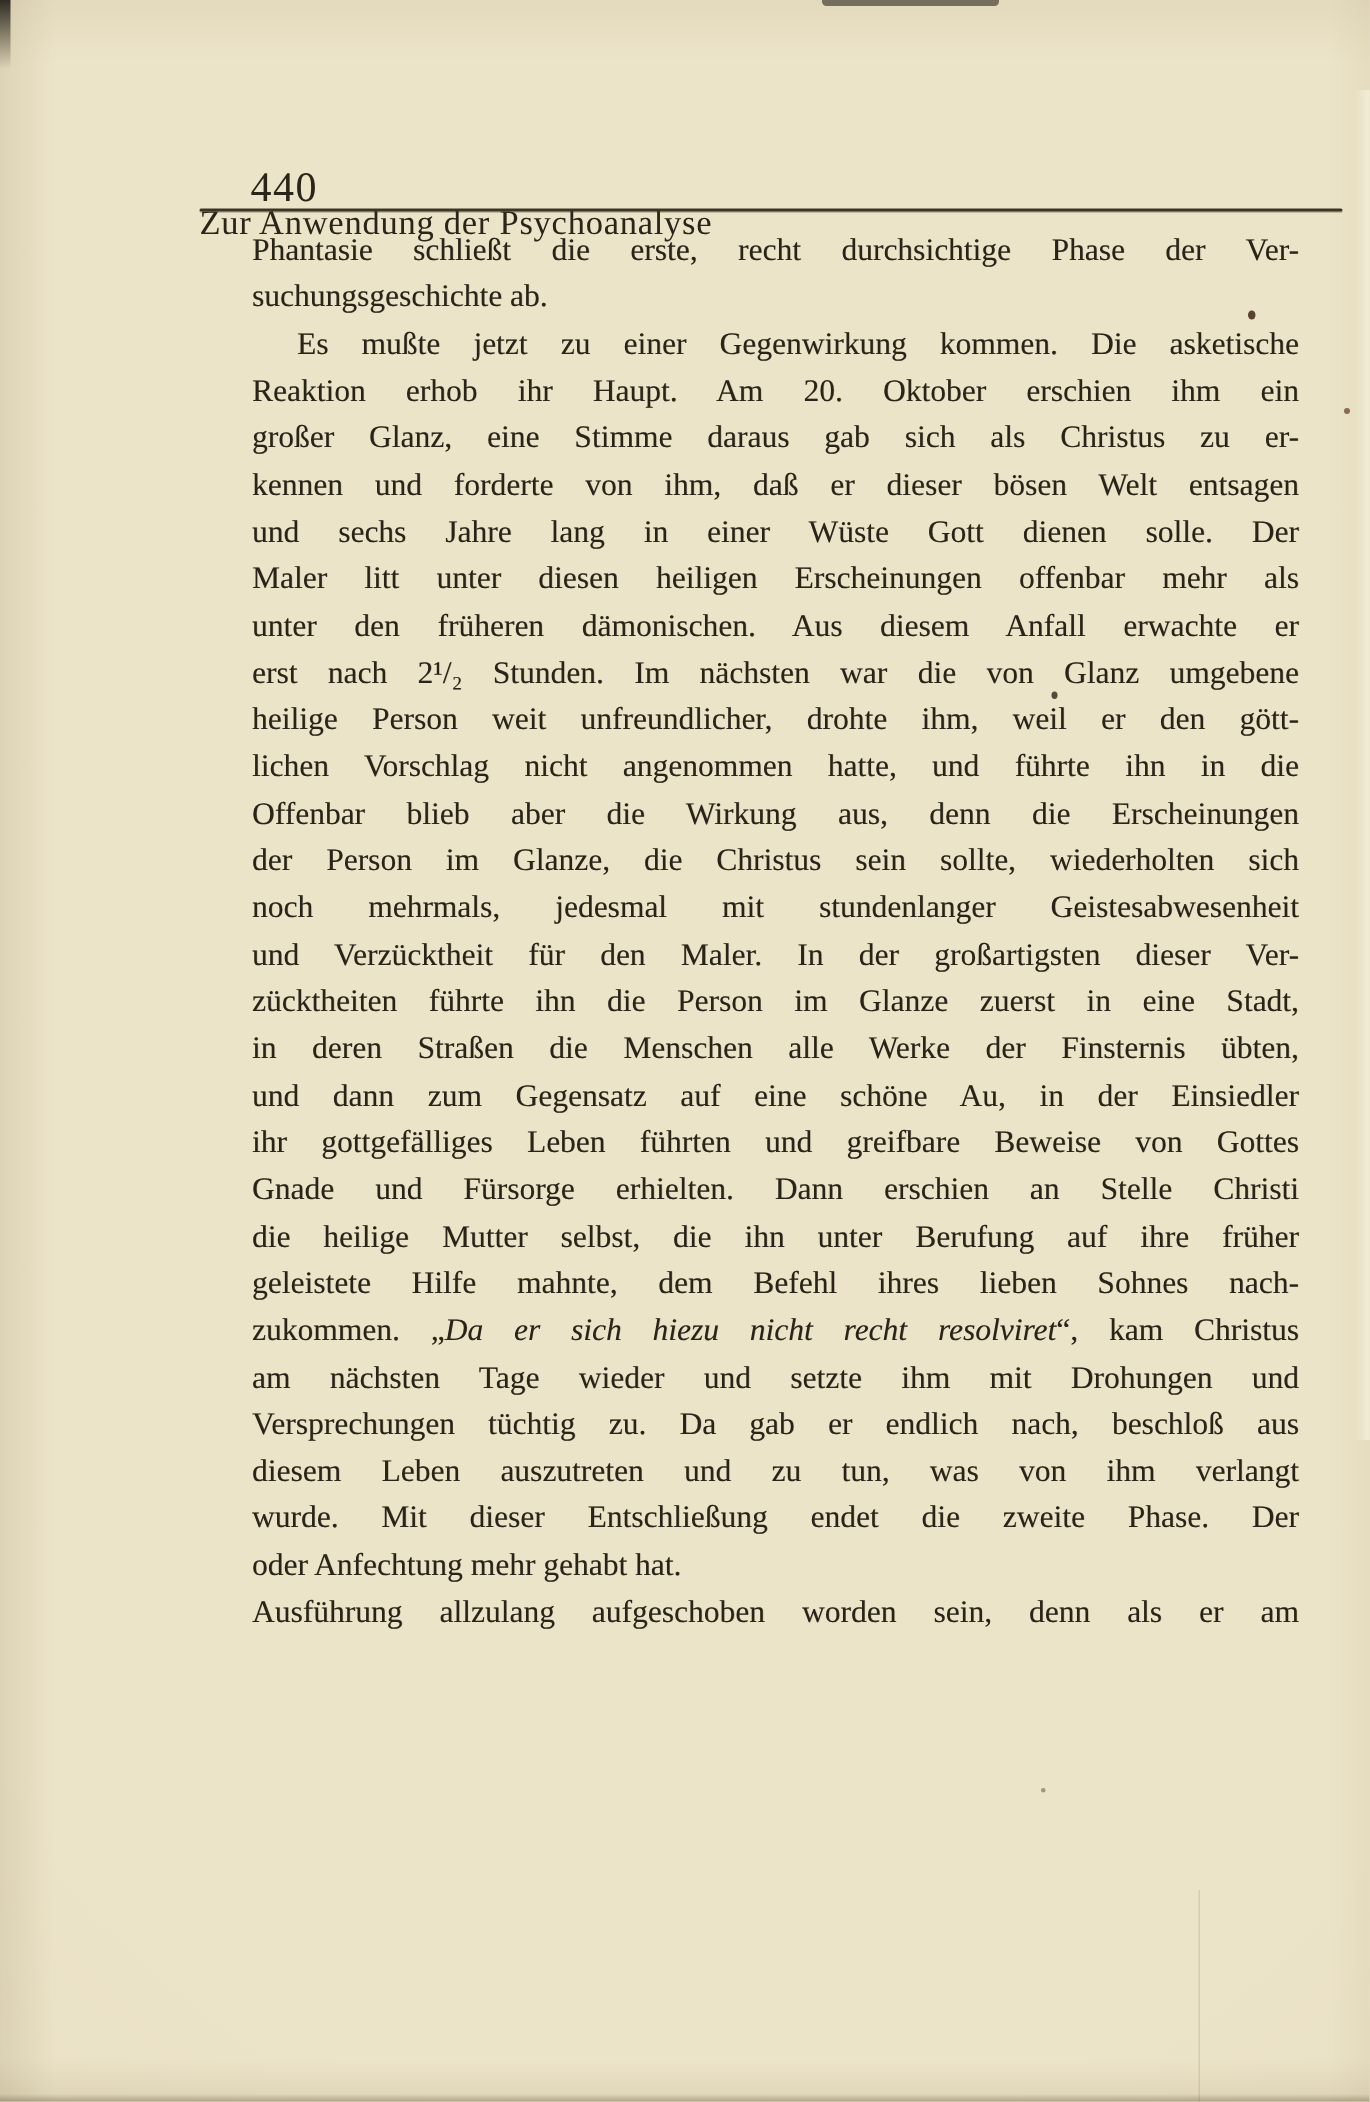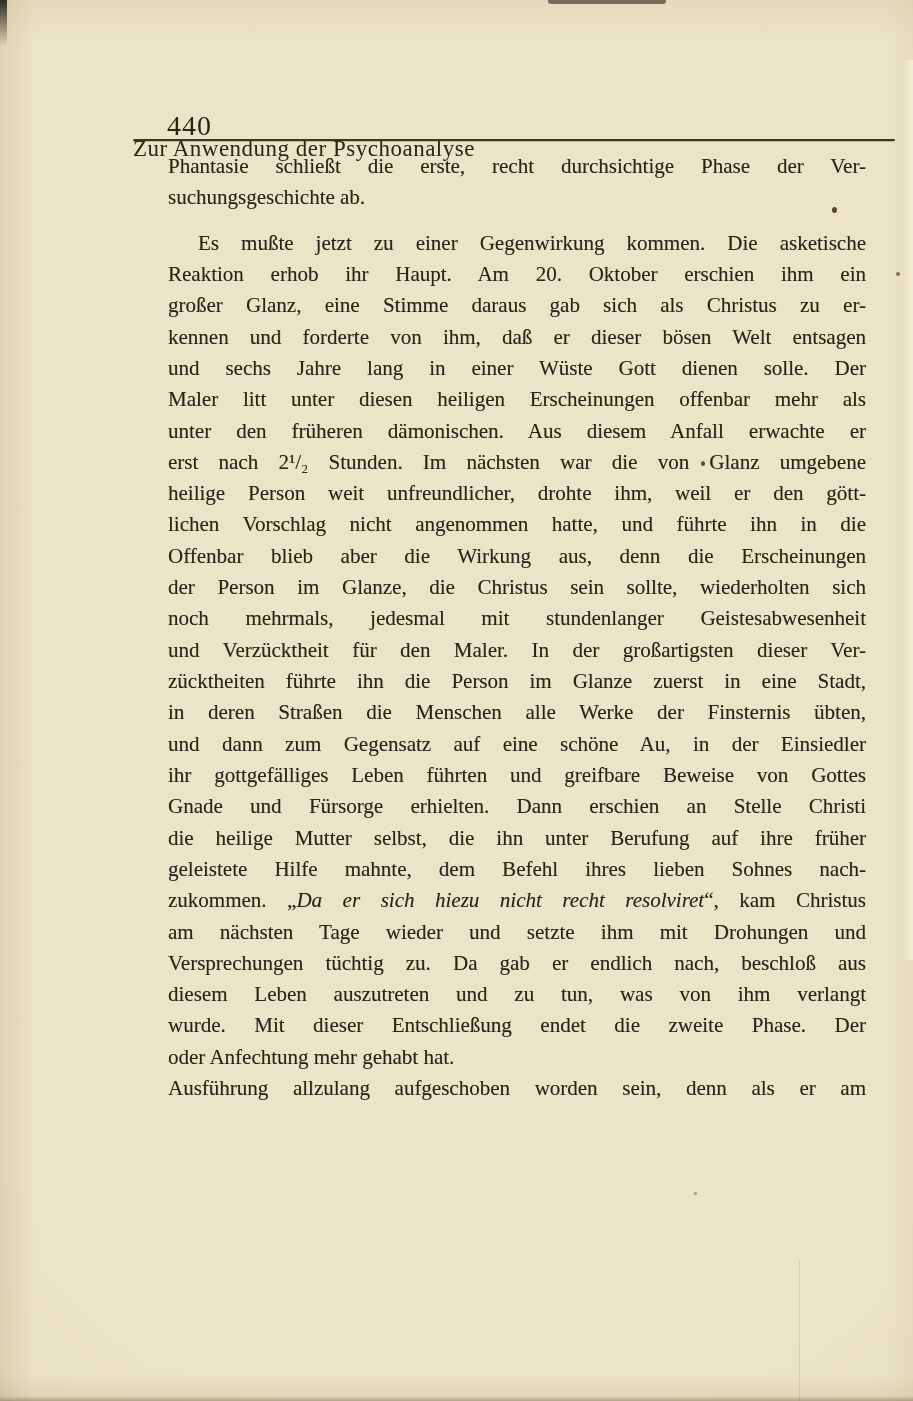--- a/index.html
+++ b/index.html
@@ -69,21 +69,21 @@
     color: #2a2418;
     font-size: 21px;
   }
   .line {
     height: 31.32px; line-height: 31.32px;
     text-align: justify; text-align-last: justify;
     white-space: nowrap; overflow: visible;
     text-shadow: 0.3px 0.3px 0.3px rgba(43,37,25,0.35);
   }
   .line { white-space: normal; }
-  .line.indent { padding-left: 30px; box-sizing: border-box; margin-top: 14px; }
+  .line.indent { padding-left: 30px; box-sizing: border-box; }
   .line.end { text-align-last: left; }
   .line .it { font-style: italic; }
 </style>
 </head>
 <body>
 
 <div class="page">
 
   <div class="artifact corner-mark"></div>
   <div class="artifact top-edge-mark"></div>

